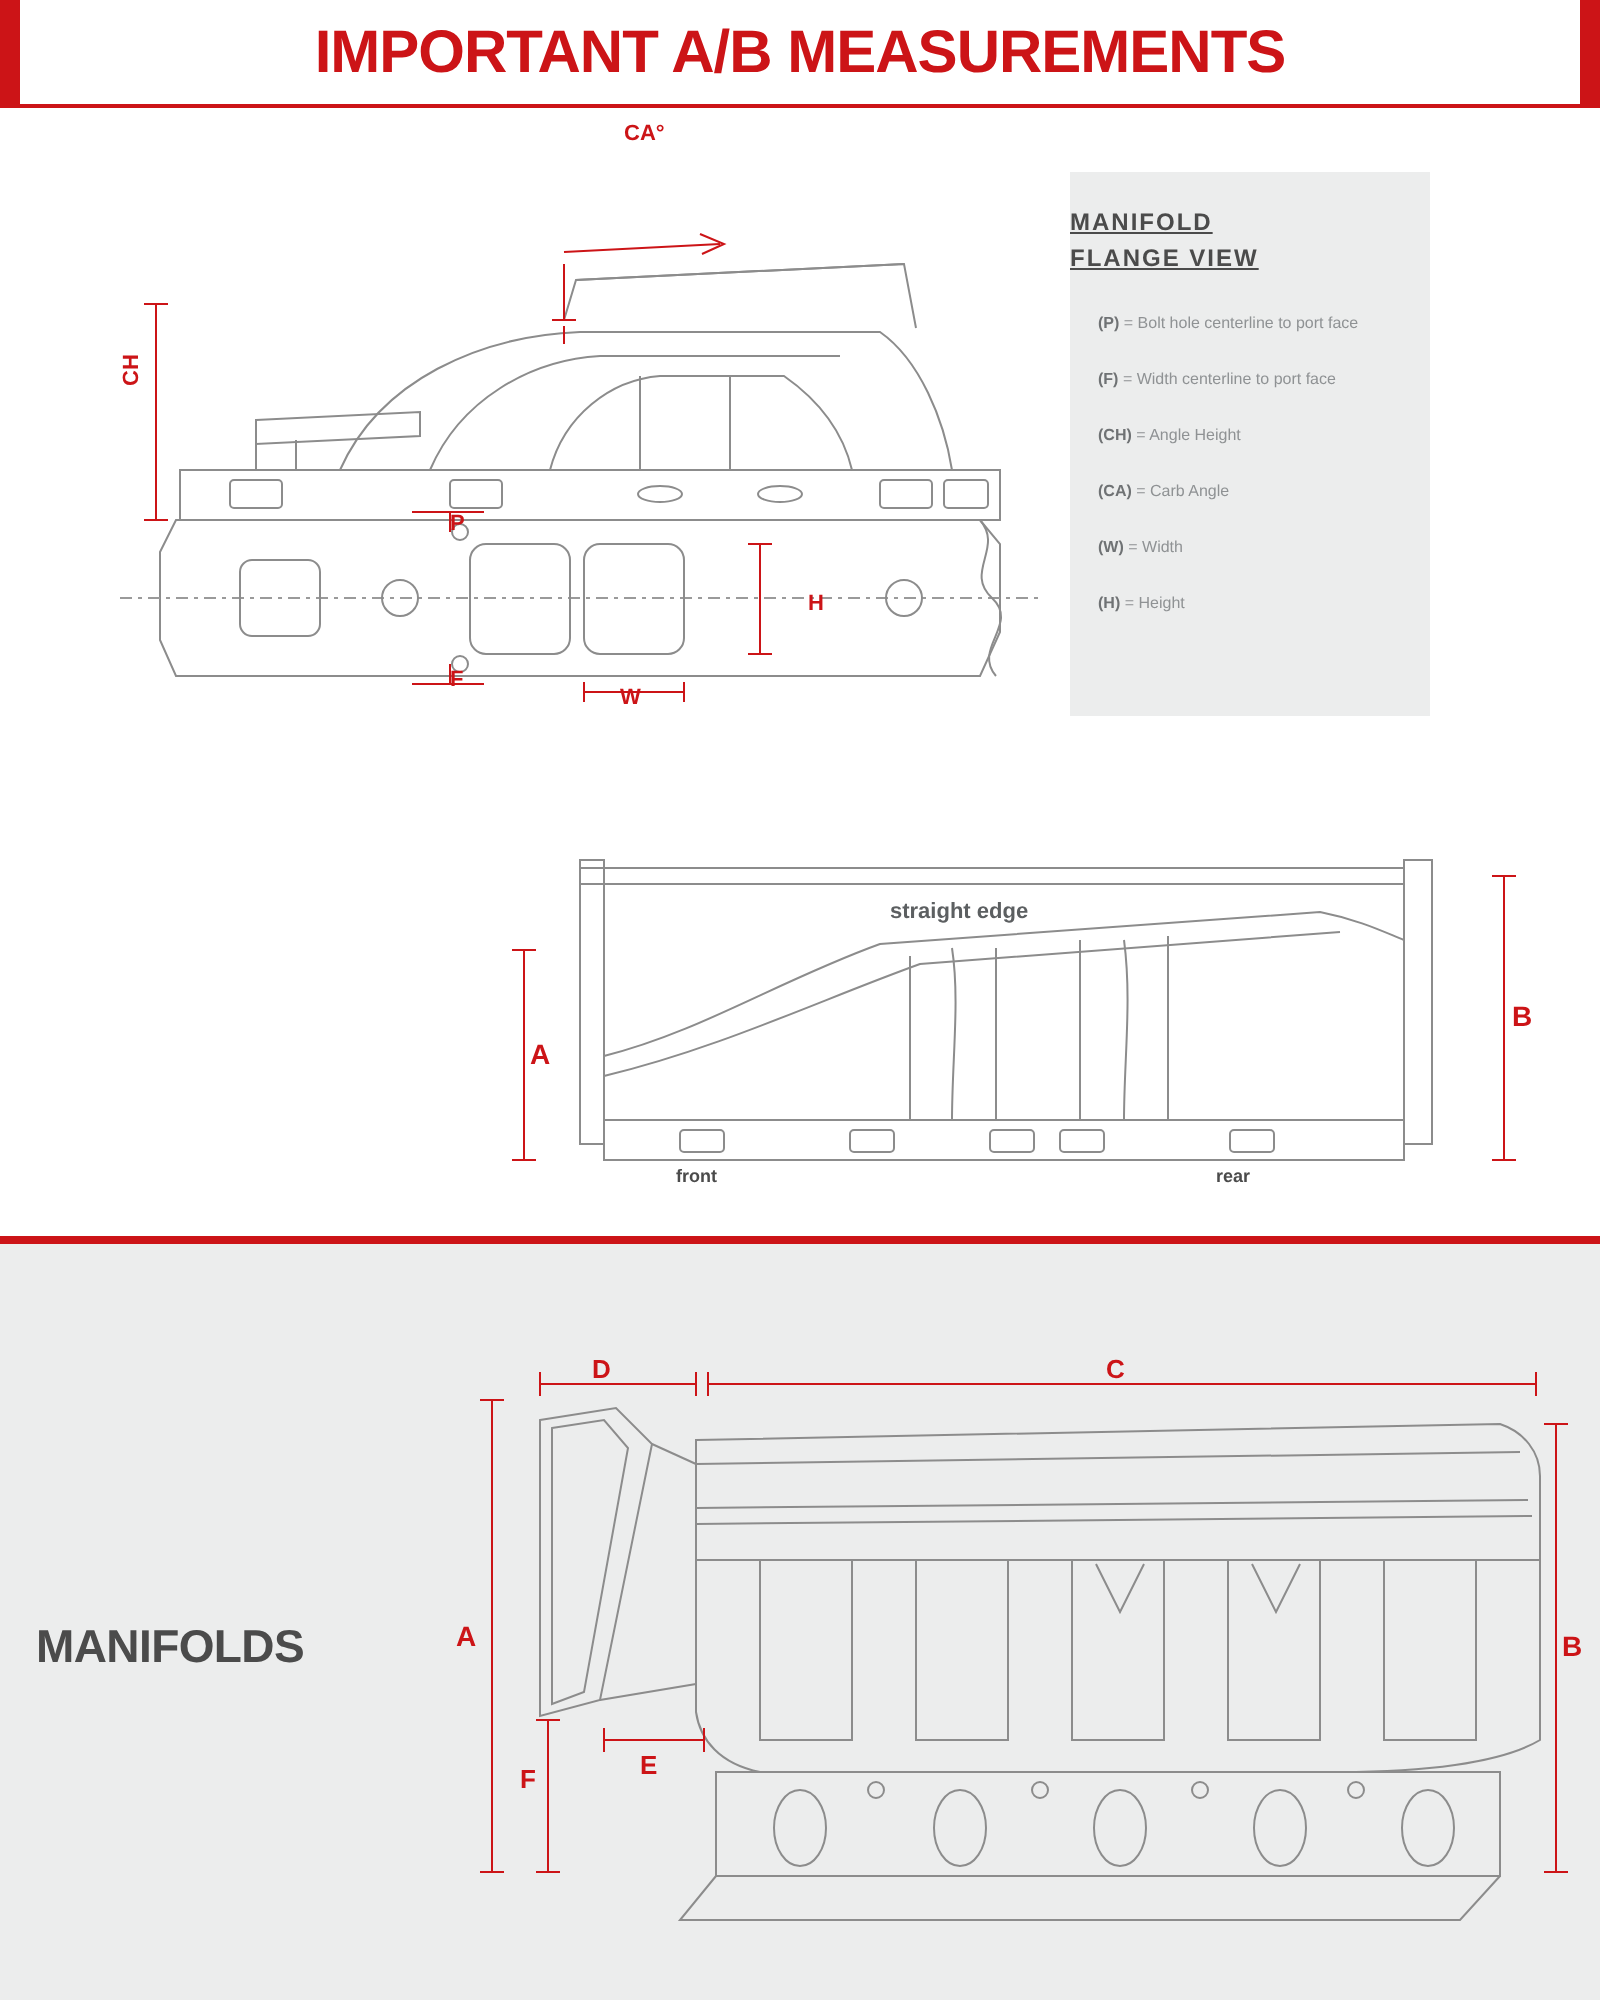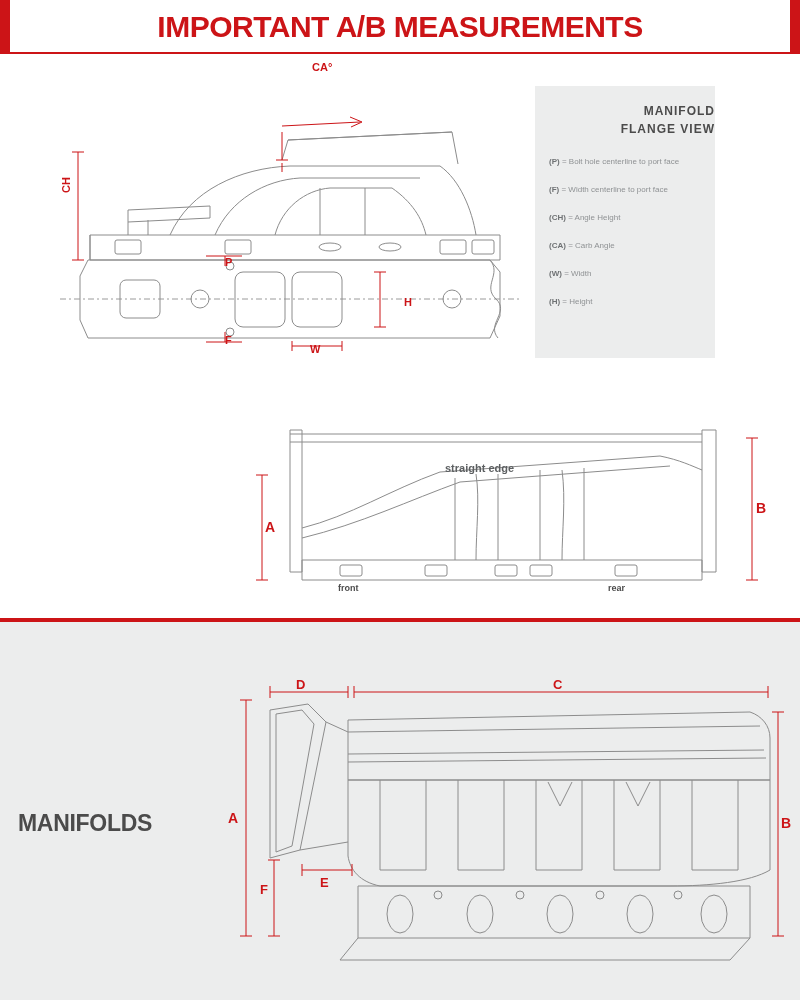--- a/index.html
+++ b/index.html
@@ -89,26 +89,27 @@
     top: 86px;
     width: 180px;
     height: 272px;
     background: #eceded;
   }
   .flange-title {
     position: absolute;
     left: 0;
     top: 16px;
     width: 180px;
-    text-align: right;
+    text-align: left;
     font-size: 12px;
     font-weight: bold;
     color: #4b4b4b;
     letter-spacing: 1px;
     line-height: 18px;
+    text-decoration: underline;
   }
   .legend-list {
     position: absolute;
     left: 14px;
     top: 70px;
     width: 156px;
   }
   .legend-item {
     font-size: 8px;
     color: #8f9294;
@@ -334,21 +335,21 @@
       <rect class="ln" x="375" y="145" width="22" height="11" rx="2"></rect>
 
       <path class="dim" d="M22 55 L22 160"></path>
       <path class="dim" d="M16 55 L28 55"></path>
       <path class="dim" d="M16 160 L28 160"></path>
 
       <path class="dim" d="M512 18 L512 160"></path>
       <path class="dim" d="M506 18 L518 18"></path>
       <path class="dim" d="M506 160 L518 160"></path>
     </svg>
-    <div class="lbl-dark" style="left:205px;top:42px;font-size:11px;color:#5c5f61;text-align:right;">straight edge</div>
+    <div class="lbl-dark" style="left:205px;top:30px;font-size:11px;color:#5c5f61;text-align:right;">straight edge</div>
     <div class="lbl" style="left:25px;top:99px;font-size:14px;">A</div>
     <div class="lbl" style="left:516px;top:80px;font-size:14px;">B</div>
     <div class="lbl-dark" style="left:98px;top:163px;">front</div>
     <div class="lbl-dark" style="left:368px;top:163px;">rear</div>
   </div>
 
   <div class="divider"></div>
   <div class="bottom-panel">
     <div class="proflo" style="position:absolute;left:18px;top:156px;">
       <br>

